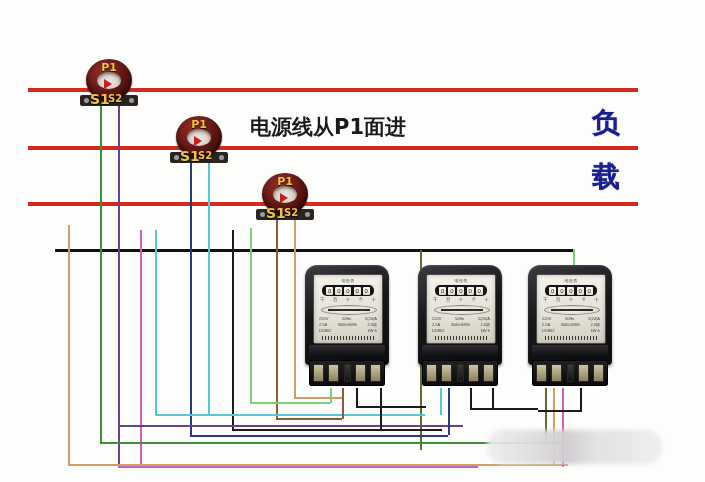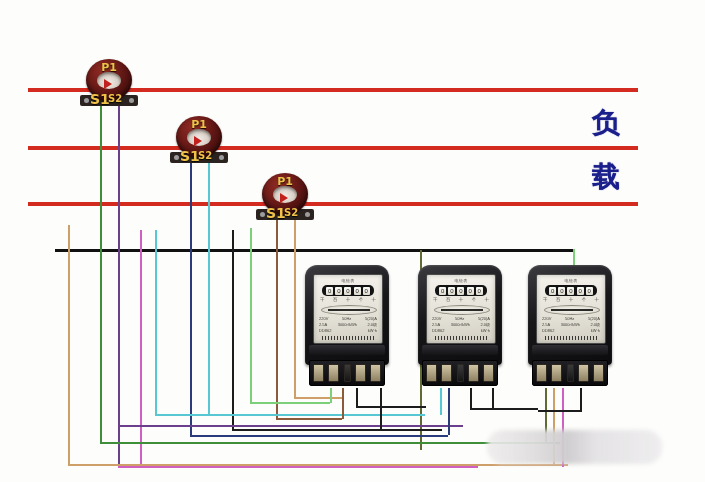--- a/index.html
+++ b/index.html
@@ -491,20 +491,21 @@
     <div class="midband"></div>
     <div class="terminal">
       <i></i>
       <i></i>
       <i class="gap"></i>
       <i></i>
       <i></i>
     </div>
   </div>
 
+  <div class="note">电源线从P1面进</div>
   <div class="load-label">
     <span>负</span>
     <span>载</span>
   </div>
 
   <div class="wm"></div>
 
 </div>
 
 </body></html>

